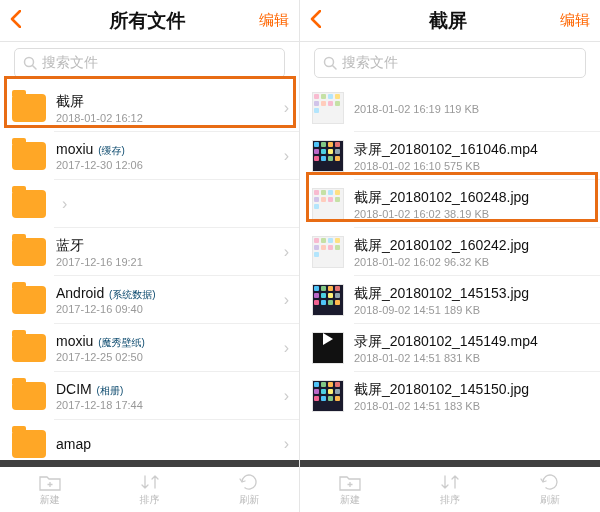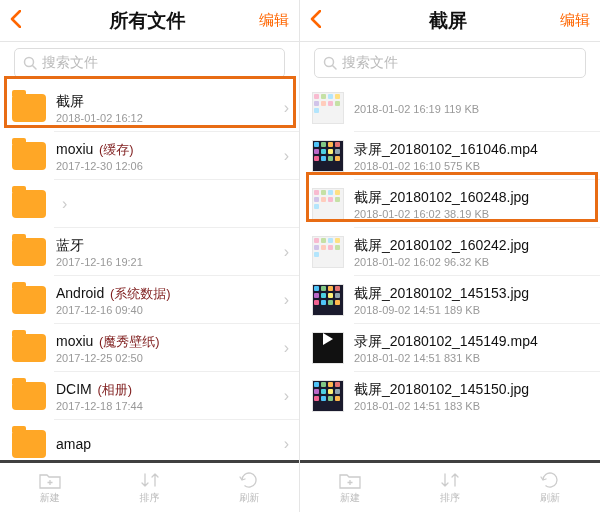--- a/index.html
+++ b/index.html
@@ -20,26 +20,26 @@
   .folder-icon { width: 34px; height: 28px; border-radius: 4px; background: #ffa726; position: relative; flex-shrink: 0; margin-right: 10px; }
   .folder-icon::before { content: ""; position: absolute; top: -4px; left: 0; width: 14px; height: 6px; background: #ffa726; border-radius: 2px 2px 0 0; }
   .thumb { width: 32px; height: 32px; flex-shrink: 0; margin-right: 10px; background: #f3f3f3; border: 1px solid #e5e5e5; display: flex; flex-wrap: wrap; align-content: flex-start; overflow: hidden; }
   .thumb.dark { background: #1a1a2d; }
   .thumb .dot { width: 5px; height: 5px; margin: 1px; border-radius: 1px; }
   .thumb.video { background: #111; align-items: center; justify-content: center; }
   .thumb.video .play { width: 0; height: 0; border-left: 10px solid #fff; border-top: 6px solid transparent; border-bottom: 6px solid transparent; margin: 0; }
   .info { flex: 1; min-width: 0; }
   .name { font-size: 14px; color: #111; white-space: nowrap; overflow: hidden; text-overflow: ellipsis; }
   .sub { font-size: 11px; color: #999; margin-top: 1px; }
-  .secondary { color: #7f1d1d; font-size: 13px; margin-left: 2px; }
+  .secondary { color: #0c4a6e; font-size: 10px; margin-left: 2px; }
   .chev { color: #ccc; font-size: 16px; margin-left: 6px; }
   .highlight { position: absolute; border: 3px solid #e86c14; pointer-events: none; }
   .hl1 { left: 4px; top: 76px; width: 292px; height: 52px; }
   .hl2 { left: 306px; top: 172px; width: 292px; height: 50px; }
-  .toolbar { height: 52px; border-top: 3px solid #404040; display: flex; }
+  .toolbar { height: 52px; border-top: 7px solid #404040; display: flex; }
   .tbtn { flex: 1; display: flex; flex-direction: column; align-items: center; justify-content: center; color: #bbb; font-size: 10px; }
   .tbtn svg { margin-bottom: 2px; }
 </style>
 </head>
 <body>
 
 <div class="wrap">
 
   <div class="phone">
     <div class="navbar">

